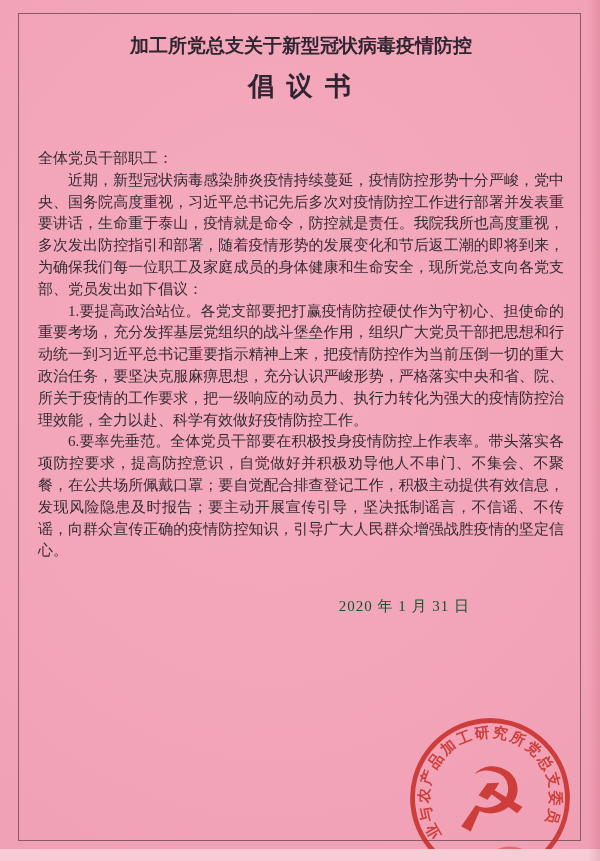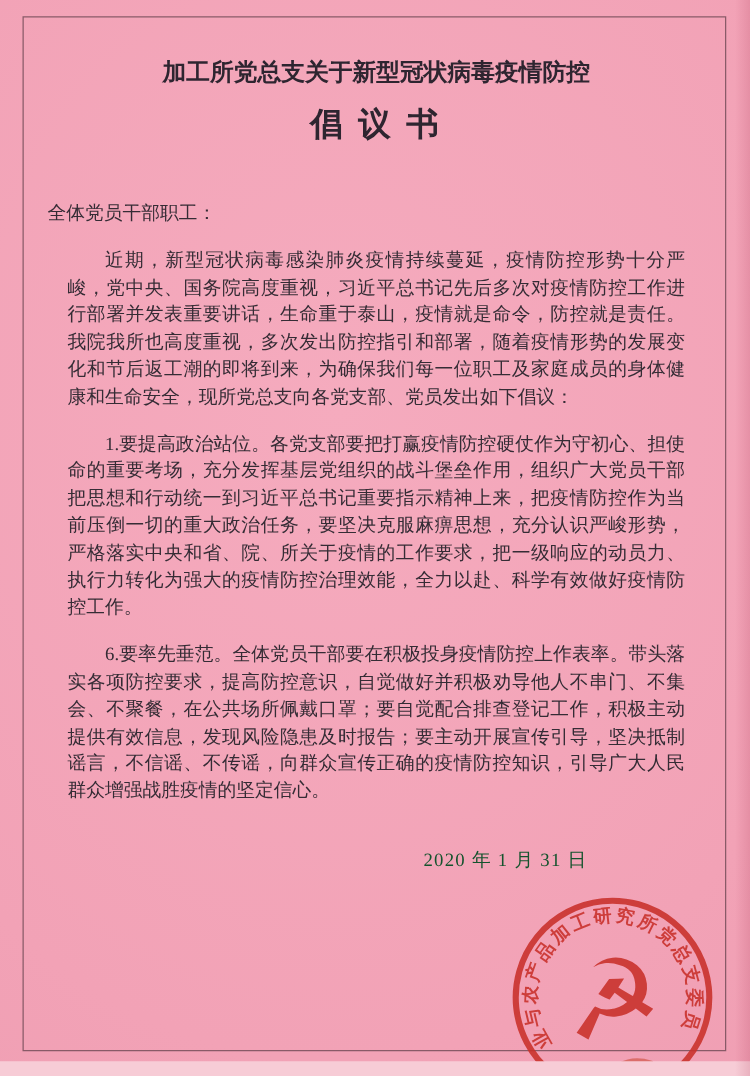--- a/index.html
+++ b/index.html
@@ -7,34 +7,34 @@
     width:600px;height:861px;position:relative;overflow:hidden;
     background:radial-gradient(130% 110% at 45% 38%, #f5abbe 0%, #f2a2b6 55%, #ec9aaf 100%);
     font-family:"Liberation Serif", serif;
   }
   .frame{
     position:absolute;left:18px;top:13px;right:19px;bottom:20px;
     border:1px solid rgba(110,72,84,.8);
     pointer-events:none;
   }
   .content{
-    position:absolute;left:38px;top:46px;width:526px;
+    position:absolute;left:38px;top:33px;width:526px;
     color:#352c35;
   }
   .title1{
     margin:0;text-align:center;
     font-size:19px;line-height:26px;font-weight:700;color:#2e2530;
   }
   .title2{
     margin:10px 0 44px;text-align:center;
     font-size:26px;line-height:35px;font-weight:700;letter-spacing:3px;color:#2e2530;
   }
   .bodytext{font-size:15px;line-height:21.8px;text-align:justify;}
   .salutation{margin:0;font-family:Liberation Serif, serif;}
-  .para{margin:16px;text-indent:2em;}
+  .para{margin:0;text-indent:2em;}
   .lead{font-weight:400;}
   .date{
     margin:34px 94px 0 0;text-align:right;
     font-size:15px;color:#14532d;letter-spacing:1px;
   }
   .seal{
     position:absolute;left:392px;top:700px;width:196px;height:196px;
     transform:rotate(-6deg);
     opacity:.88;
   }

